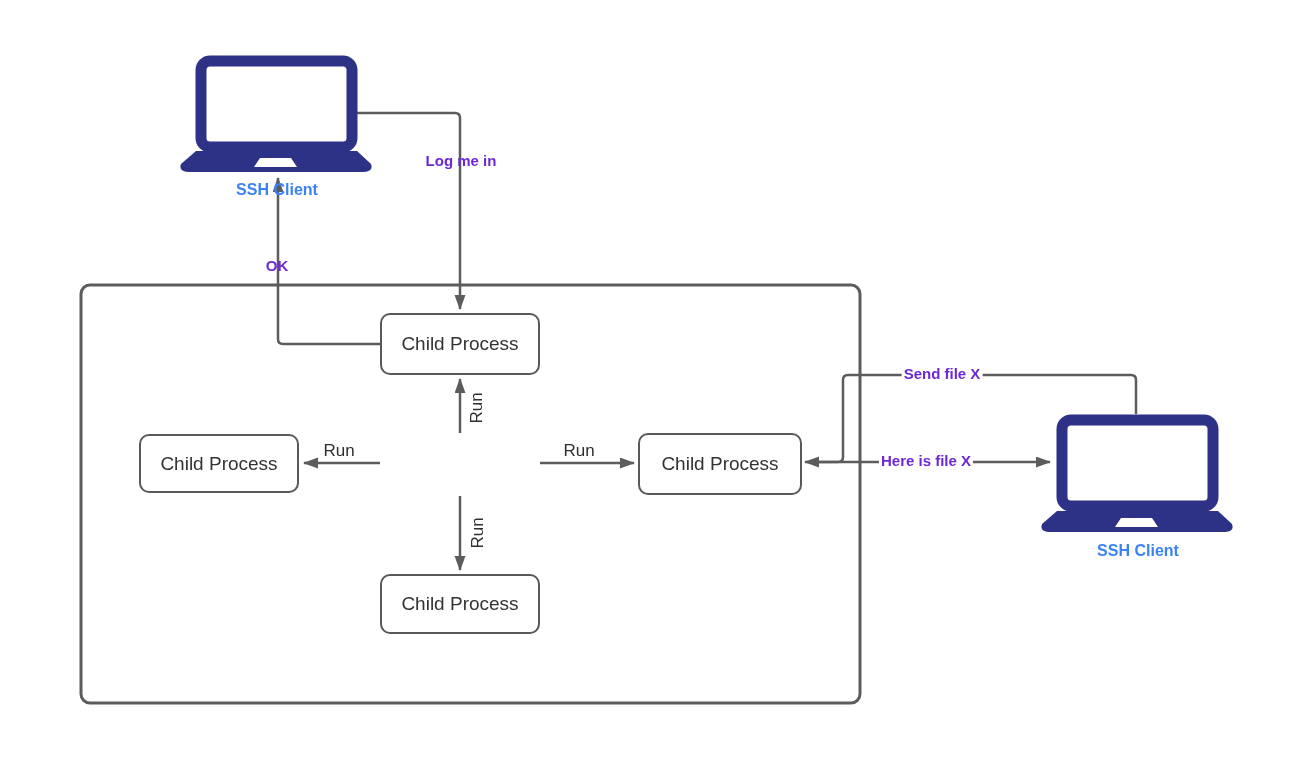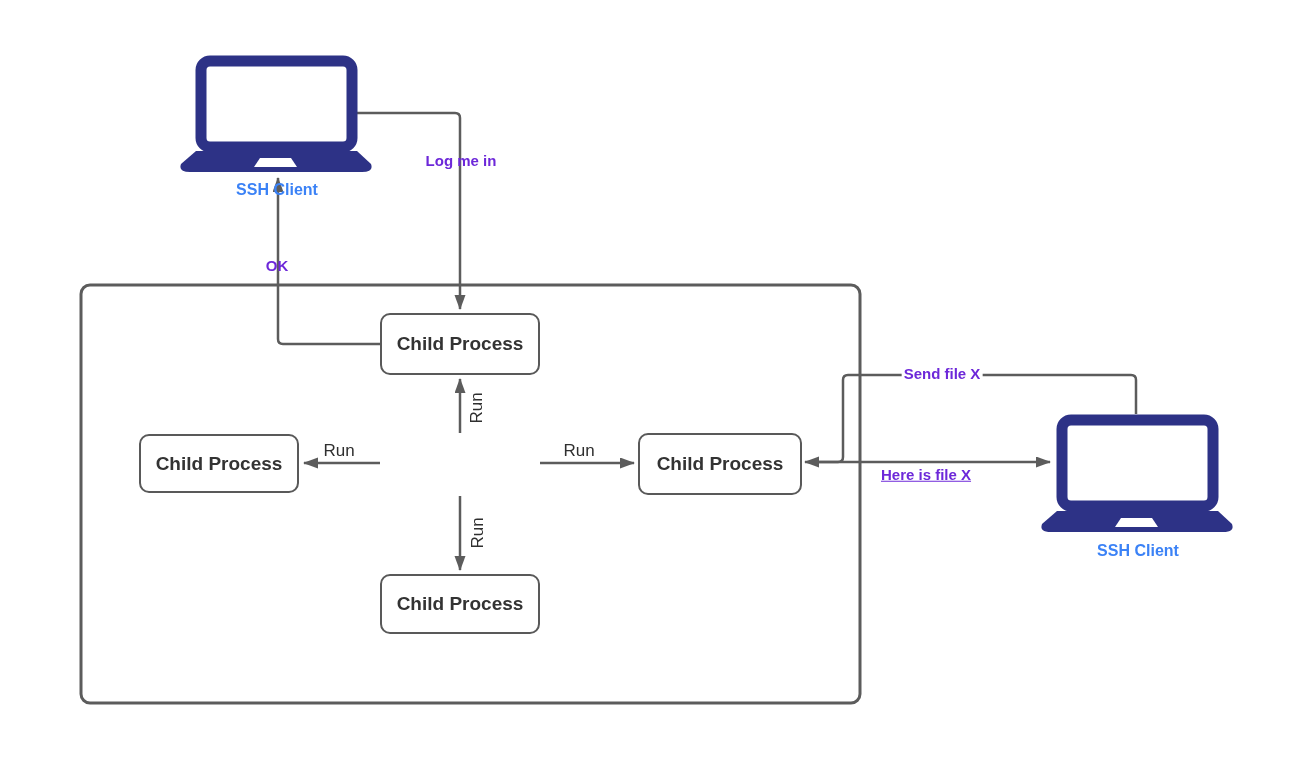--- a/index.html
+++ b/index.html
@@ -14,21 +14,21 @@
   .canvas svg { position: absolute; left: 0; top: 0; }
   .node {
     position: absolute;
     box-sizing: border-box;
     background: #ffffff;
     border: 2.5px solid #595959;
     border-radius: 10px;
     display: flex;
     align-items: center;
     justify-content: center;
-    font-weight: bold;
+    font-weight: normal;
     font-size: 19px;
     color: #333333;
     white-space: nowrap;
   }
   .elabel {
     position: absolute;
     transform: translate(-50%, -50%);
     font-size: 15px;
     font-weight: bold;
     color: #6d28d9;
@@ -99,20 +99,20 @@
   <div class="node" style="left:638px; top:433px; width:164px; height:62px;">Child Process</div>
 
   <div class="node" style="left:380px; top:574px; width:160px; height:60px;">Child Process</div>
 
   <div class="caption" style="left:277px; top:190px;">SSH Client</div>
   <div class="caption" style="left:1138px; top:551px;">SSH Client</div>
 
   <div class="elabel" style="left:461px; top:161px;">Log me in</div>
   <div class="elabel" style="left:277px; top:266px;">OK</div>
   <div class="elabel masked" style="left:942px; top:374px;">Send file X</div>
-  <div class="elabel masked" style="left:926px; top:475px;text-decoration:underline;">Here is file X</div>
+  <div class="elabel masked" style="left:926px; top:461px;">Here is file X</div>
 
   <div class="runlabel" style="left:339px; top:451px;">Run</div>
   <div class="runlabel" style="left:579px; top:451px;">Run</div>
   <div class="runlabel vert" style="left:477px; top:408px;">Run</div>
   <div class="runlabel vert" style="left:478px; top:533px;">Run</div>
 
 </div>
 
 </body></html>

